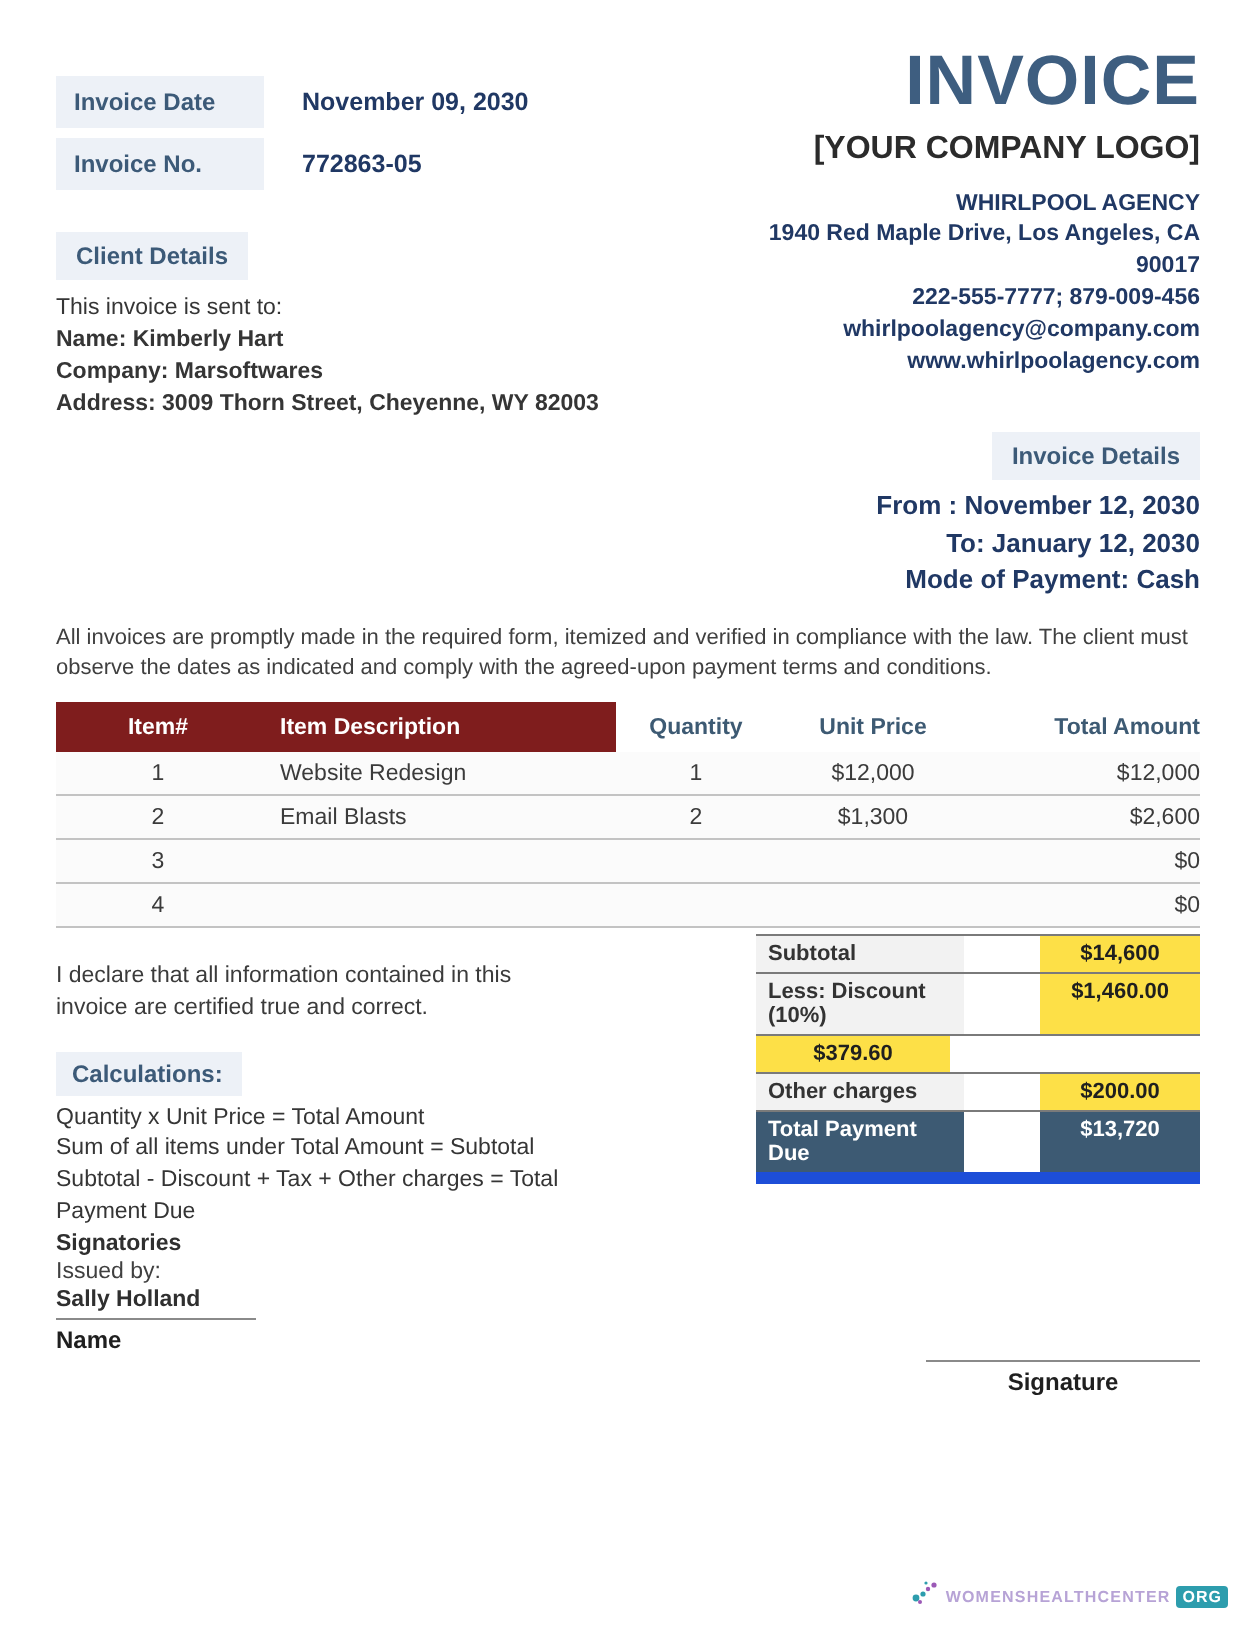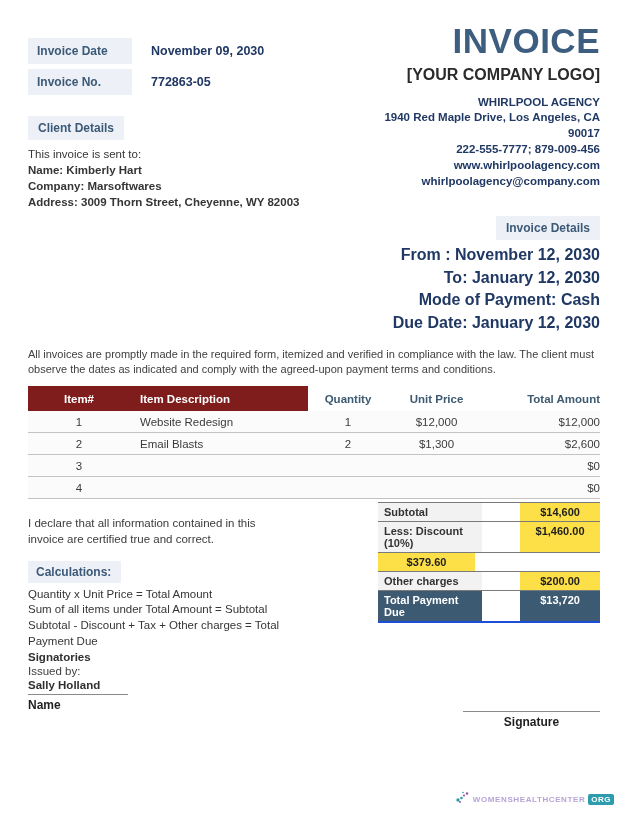--- a/index.html
+++ b/index.html
@@ -18,21 +18,21 @@
   .invoice-title{font-size:35px;font-weight:bold;color:#3e5e80;letter-spacing:0.5px;line-height:1.1;}
   .logo-placeholder{margin-top:5px;font-size:16px;font-weight:bold;color:#2b2b2b;}
   .company-block{margin-top:11px;font-size:11.5px;font-weight:bold;color:#203864;line-height:1.38;}
 
   .section-label{display:inline-block;background:#edf1f7;color:#3c5a78;font-weight:bold;font-size:12px;padding:5px 10px;}
   .client-label{margin-top:16px;}
   .client-lines{margin-top:7px;font-size:11.5px;line-height:1.38;color:#353535;}
   .client-lines .bold{font-weight:bold;}
 
   .invoice-details{text-align:right;margin-top:6px;}
-  .detail-lines{margin-top:4px;font-size:16px;font-weight:bold;color:#203864;line-height:1.4;}
+  .detail-lines{margin-top:4px;font-size:13px;font-weight:bold;color:#203864;line-height:1.4;}
 
   .terms{margin-top:13px;font-size:11px;line-height:1.38;color:#404040;}
 
   
   .items-table{margin-top:9px;width:572px;}
   .tr{display:flex;}
   .th,.td{box-sizing:border-box;font-size:11.5px;}
   .c-num{width:102px;text-align:center;}
   .c-desc{width:178px;text-align:left;padding-left:10px;}
   .c-qty{width:80px;text-align:center;}
@@ -55,21 +55,21 @@
   .calc-label{margin-top:13px;padding:4px 10px 4px 8px;}
   .calc-lines{margin-top:4px;font-size:11.5px;line-height:1.38;color:#353535;width:278px;}
   .sig-heading{font-weight:bold;font-size:11.5px;color:#2f2f2f;margin-top:1px;}
   .issued-by{font-size:11.5px;color:#404040;margin-top:2px;}
   .issued-name{font-size:11.5px;font-weight:bold;color:#2f2f2f;margin-top:2px;padding-bottom:3px;border-bottom:1px solid #8a8a8a;width:100px;}
   .name-label{font-weight:bold;font-size:12px;color:#1f1f1f;margin-top:3px;}
 
   
   .totals{margin-top:3px;width:222px;font-size:11px;font-weight:bold;}
   .t-row{display:flex;border-top:1px solid #7a7a7a;gap:38px;}
-  .t-row:last-child{border-bottom:2px solid #1d4ed8;}
+  .t-row:last-child{border-bottom:6px solid #1d4ed8;}
   .t-label{width:125px;box-sizing:border-box;background:#f2f2f2;padding:3px 0 3px 6px;color:#333333;}
   .t-value{width:97px;box-sizing:border-box;background:#fde047;text-align:center;padding:3px 0;color:#1f1f1f;}
   .t-row.total .t-label{background:#3d5a73;color:#ffffff;}
   .t-row.total .t-value{background:#3d5a73;color:#ffffff;}
 
   .signature-block{margin-top:88px;margin-left:auto;width:137px;border-top:1px solid #8a8a8a;text-align:center;}
   .signature-label{font-weight:bold;font-size:12px;color:#1f1f1f;padding-top:3px;}
 
   
   .footer-brand{position:absolute;right:14px;bottom:12px;display:flex;align-items:center;}
@@ -104,33 +104,32 @@
       </div>
 
       <div class="company-col">
         <div class="invoice-title">INVOICE</div>
         <div class="logo-placeholder">[YOUR COMPANY LOGO]</div>
         <div class="company-block">
           <div>WHIRLPOOL AGENCY</div>
           <div>1940 Red Maple Drive, Los Angeles, CA</div>
           <div>90017</div>
           <div>222-555-7777; 879-009-456</div>
+          <div>whirlpoolagency@company.com</div>
           <div>www.whirlpoolagency.com</div>
-          <div>whirlpoolagency@company.com</div>
         </div>
       </div>
     </div>
 
     <div class="invoice-details">
       <div class="section-label">Invoice Details</div>
       <div class="detail-lines">
         <div>From : November 12, 2030</div>
         <div>To: January 12, 2030</div>
         <div>Mode of Payment: Cash</div>
-        <div>Due Date: January 12, 2030</div>
       </div>
     </div>
 
     <div class="terms">All invoices are promptly made in the required form, itemized and verified in compliance with the law. The client must observe the dates as indicated and comply with the agreed-upon payment terms and conditions.</div>
 
     <div class="items-table">
       <div class="tr head">
         <div class="th dark c-num">Item#</div>
         <div class="th dark c-desc">Item Description</div>
         <div class="th light c-qty">Quantity</div>

